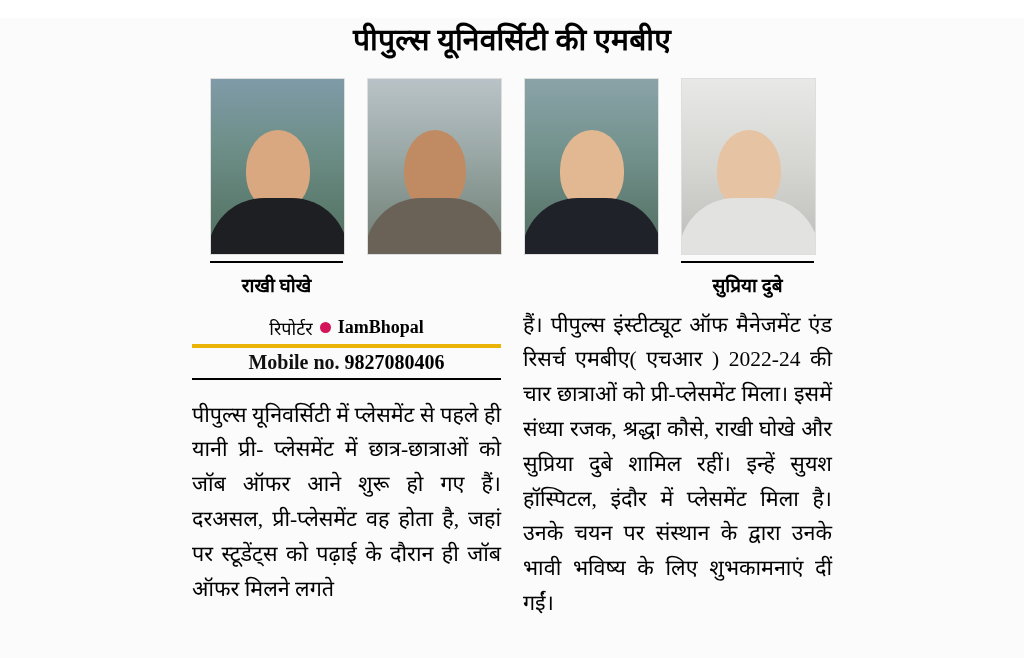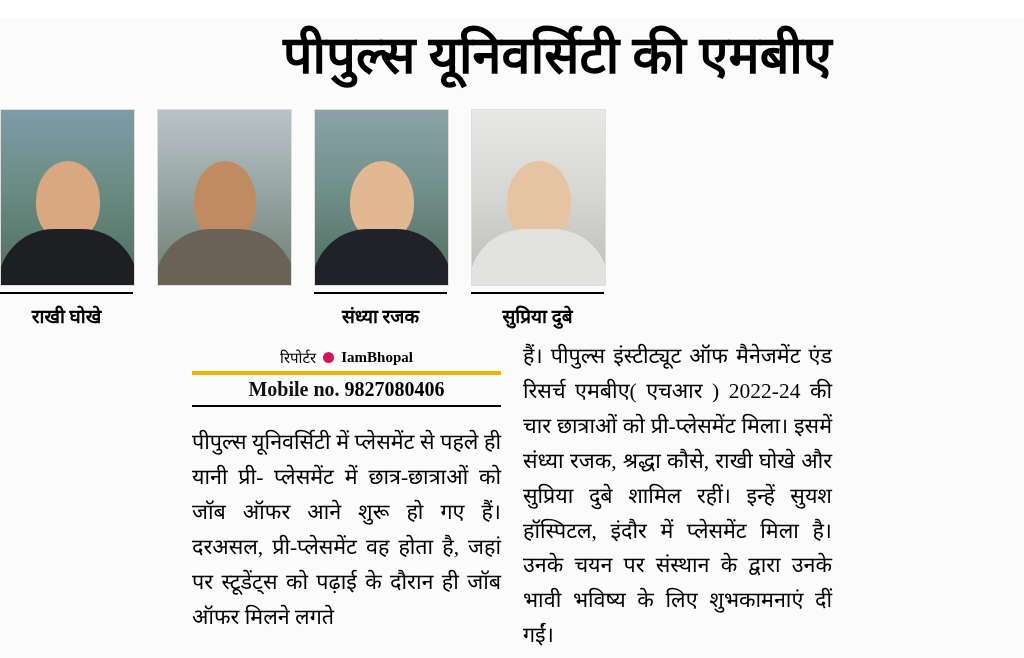--- a/index.html
+++ b/index.html
@@ -19,36 +19,37 @@
     width: 1024px;
     height: 658px;
     background: #fbfbfb;
     box-sizing: border-box;
     padding: 0;
   }
   
   .headline {
     width: 640px;
     margin: 18px auto 0 auto;
-    text-align: right;
-    font-family: "Liberation Serif", serif;
-    font-weight: bold;
-    font-size: 52px;
+    text-align: center;
+    font-family: "Liberation Serif", serif;
+    font-weight: bold;
+    font-size: 30px;
     line-height: 1.45;
     letter-spacing: 0.2px;
     color: #000;
   }
   .headline .line {
     display: block;
     white-space: nowrap;
   }
 
   
   .photos {
     display: flex;
+    justify-content: center;
     gap: 24px;
     margin-top: 16px;
   }
   .photo-cell {
     width: 133px;
   }
   .photo-frame {
     position: relative;
     width: 133px;
     height: 175px;
@@ -129,21 +130,21 @@
   }
   .col {
     width: 309px;
   }
   .byline {
     text-align: center;
     padding-top: 8px;
   }
   .byline .reporter-line {
     font-family: "Liberation Serif", serif;
-    font-size: 15px;
+    font-size: 18px;
     font-weight: bold;
     color: #000;
     display: flex;
     align-items: center;
     justify-content: center;
     gap: 7px;
     white-space: nowrap;
   }
   .byline .reporter-label {
     font-weight: normal;
@@ -211,21 +212,20 @@
       </div>
     </div>
 
     <div class="photo-cell">
       <div class="photo-frame p3">
         <div class="sky"></div>
         <div class="hair"></div>
         <div class="face"></div>
         <div class="shoulders"></div>
       </div>
-      <div class="caption">संध्या रजक</div>
     </div>
 
     <div class="photo-cell">
       <div class="photo-frame p4">
         <div class="sky"></div>
         <div class="hair"></div>
         <div class="face"></div>
         <div class="shoulders"></div>
       </div>
       <div class="caption">सुप्रिया दुबे</div>

